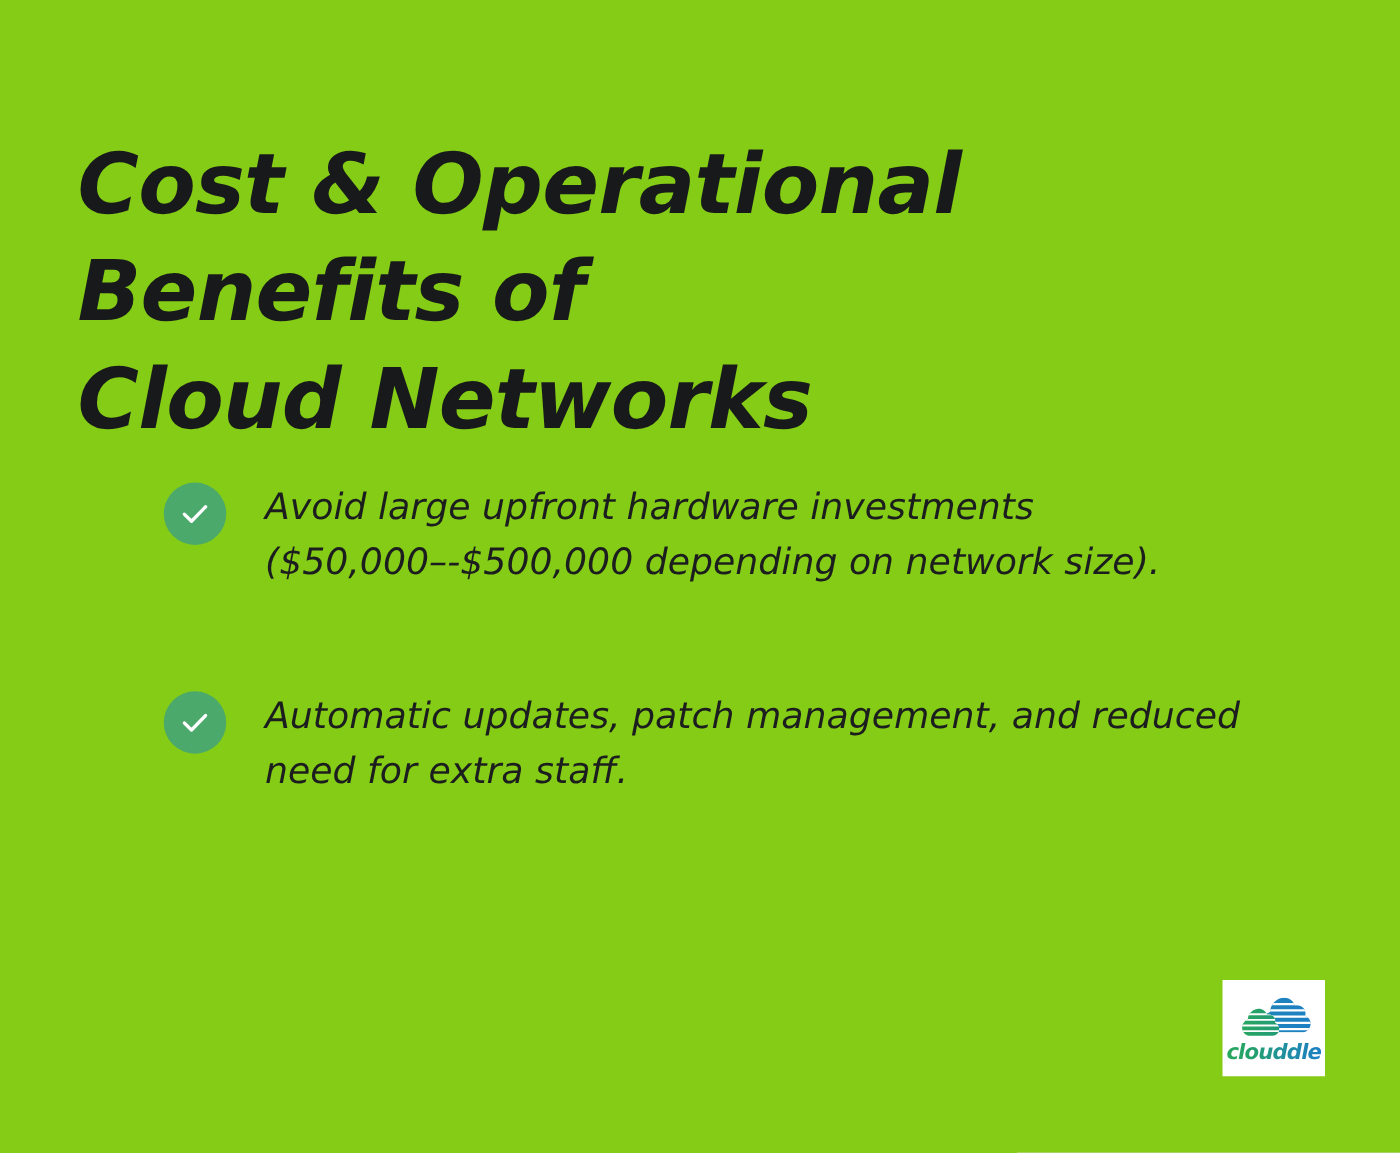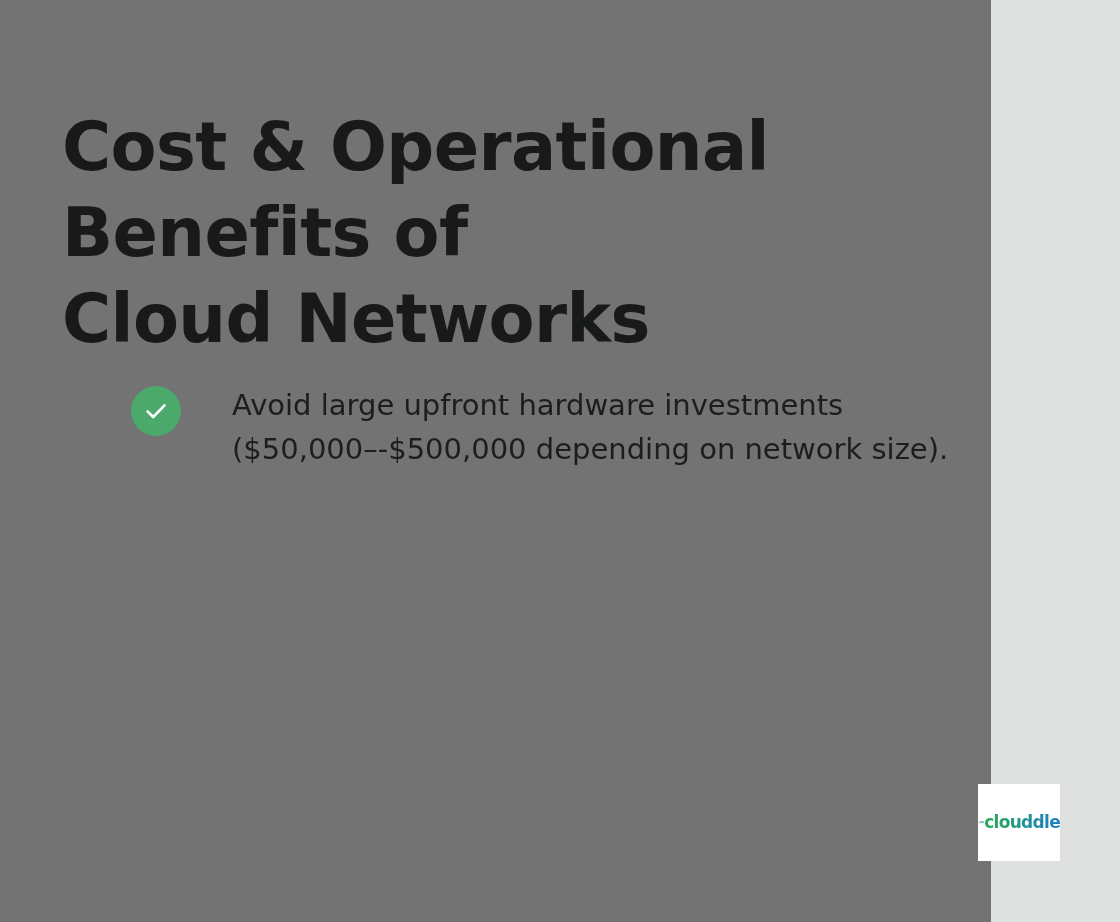--- a/index.html
+++ b/index.html
@@ -11,23 +11,24 @@
 
   body {
     background:#dfe0e0;
     font-family:"DejaVu Sans", sans-serif;
     overflow:hidden;
     position:relative;
   }
 
   #slide {
     position:relative;
-    width:991px;
+    width:1120px;
     height:922px;
-    background:#737373;
+    background:#84cc16;
+    font-style:italic;
   }
 
   
   #slide-title {
     position:absolute;
     left:62px;
     top:104px;
     width:990px;
     font-family:"DejaVu Sans", sans-serif;
     font-weight:bold;
@@ -44,21 +45,20 @@
     left:131px;
     top:383px;
     width:900px;
   }
 
   .bullet-item {
     position:relative;
     display:flex;
     align-items:flex-start;
     margin-bottom:79px;
-    gap:20px;
   }
   .bullet-item:last-child { margin-bottom:0; }
 
   .bullet-check {
     flex:0 0 auto;
     width:50px;
     height:50px;
     border-radius:50%;
     background:#4ca96c;
     position:relative;
@@ -93,21 +93,21 @@
 
   
   #logo-card {
     position:absolute;
     left:978px;
     top:784px;
     width:82px;
     height:77px;
     background:#ffffff;
     display:flex;
-    flex-direction:row;
+    flex-direction:column;
     align-items:center;
     justify-content:center;
   }
   #logo-mark {
     width:64px;
     height:38px;
     display:block;
     margin-bottom:1px;
   }
   #logo-wordmark {
@@ -136,20 +136,28 @@
     <div class="bullet-item i1">
       <span class="bullet-check">
         <svg viewBox="0 0 30 30" aria-hidden="true">
           <path d="M6.5 15.4 L12.2 21.0 L23.5 9.4" fill="none" stroke="#ffffff" stroke-width="2.6" stroke-linecap="round" stroke-linejoin="round"></path>
         </svg>
       </span>
       <span class="bullet-text">Avoid large upfront hardware investments ($50,000–-$500,000 depending on network size).</span>
     </div>
 
 
+    <div class="bullet-item i3">
+      <span class="bullet-check">
+        <svg viewBox="0 0 30 30" aria-hidden="true">
+          <path d="M6.5 15.4 L12.2 21.0 L23.5 9.4" fill="none" stroke="#ffffff" stroke-width="2.6" stroke-linecap="round" stroke-linejoin="round"></path>
+        </svg>
+      </span>
+      <span class="bullet-text">Automatic updates, patch management, and reduced need for extra staff.</span>
+    </div>
 
   </div>
 
   <div id="logo-card">
     <svg id="logo-mark" viewBox="0 0 64 38">
       <defs>
         <linearGradient id="gblue" x1="0" y1="0" x2="1" y2="0">
           <stop offset="0" stop-color="#1f86b8"></stop>
           <stop offset="1" stop-color="#1d7fc4"></stop>
         </linearGradient>

